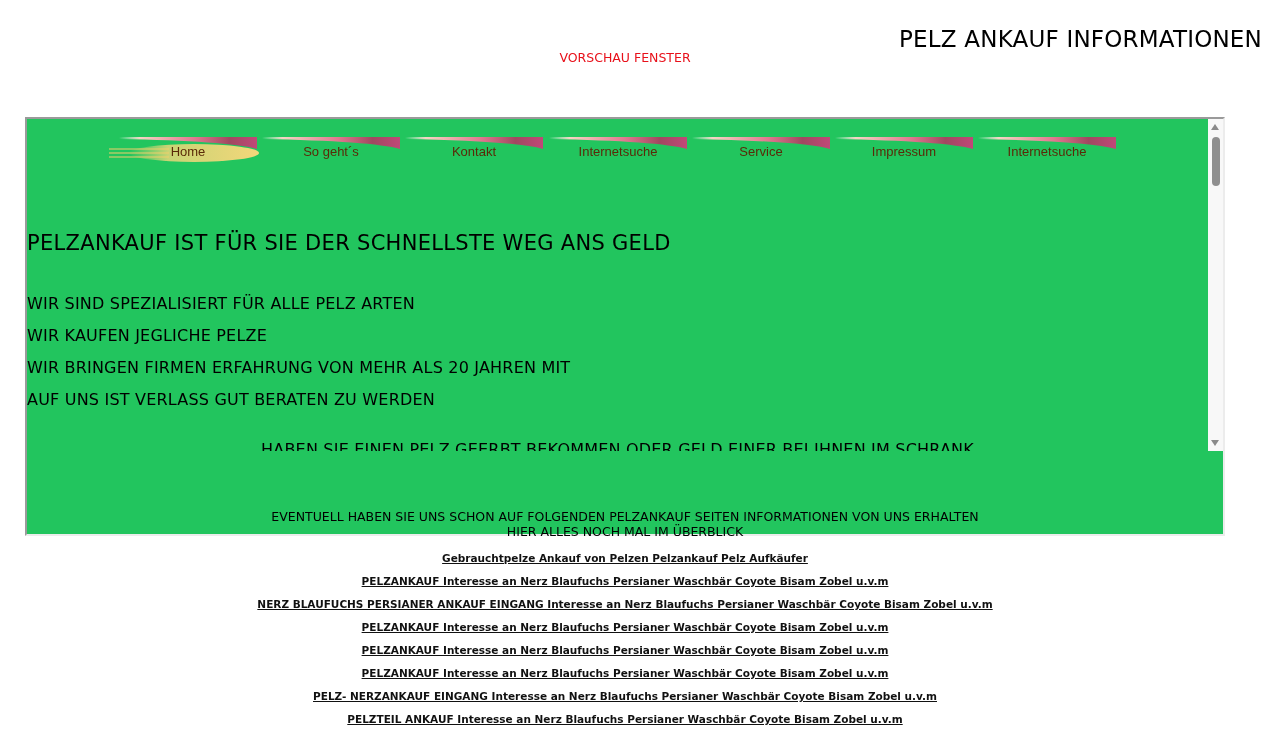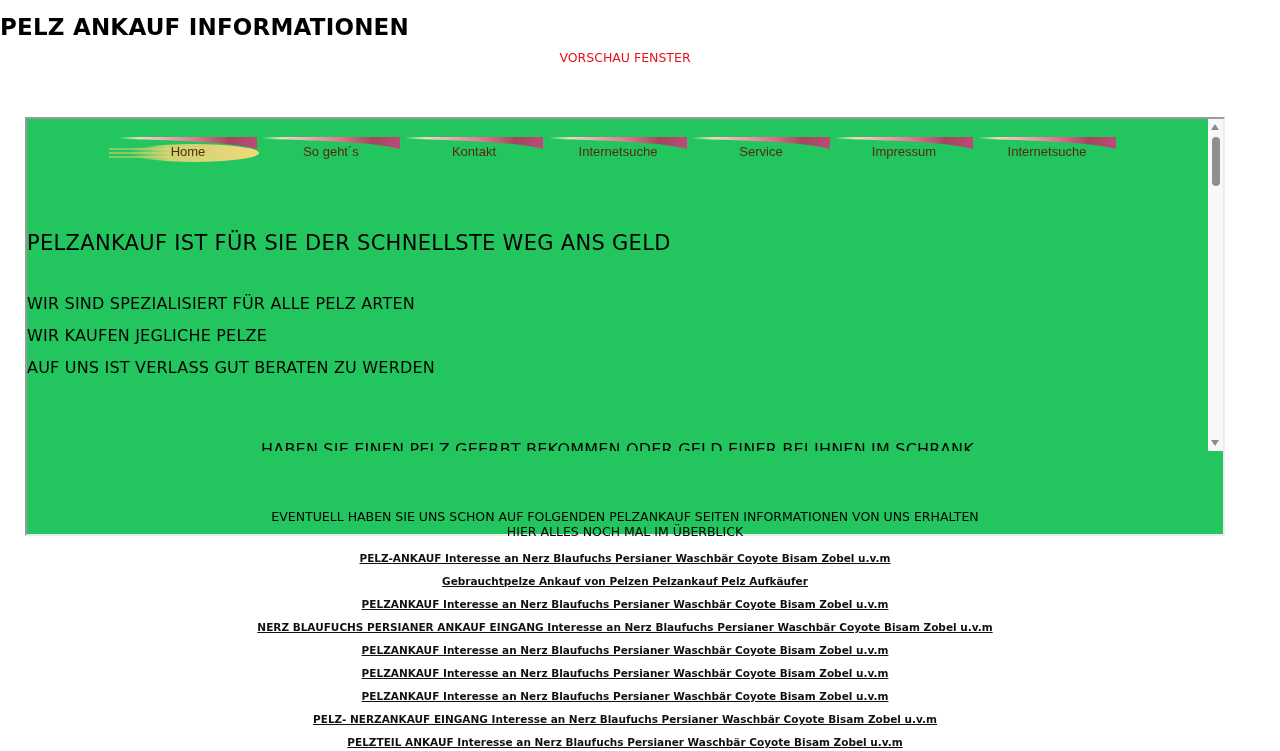--- a/index.html
+++ b/index.html
@@ -13,25 +13,25 @@
     body {
       font-family: "DejaVu Sans", sans-serif;
       color: #000;
       position: relative;
     }
     .page-title {
       position: absolute;
       top: 12px;
       left: 0;
       width: 1250px;
-      text-align: left;
+      text-align: right;
       font-size: 23px;
-      font-weight: bold;
+      font-weight: normal;
       letter-spacing: 0.2px;
-      margin: 0;
+      margin: 12px;
       line-height: 30px;
     }
     .preview-label {
       position: absolute;
       top: 49px;
       left: 0;
       width: 1250px;
       text-align: center;
       font-size: 12.5px;
       color: #e8101a;
@@ -265,40 +265,40 @@
         </svg>
         <span class="nav-label">Internetsuche</span>
       </div>
     </div>
 
     <div class="headline">PELZANKAUF IST FÜR SIE DER SCHNELLSTE WEG ANS GELD</div>
 
     <div class="lines">
       <div>WIR SIND SPEZIALISIERT FÜR ALLE PELZ ARTEN</div>
       <div>WIR KAUFEN JEGLICHE PELZE</div>
+      <div>WIR BRINGEN FIRMEN ERFAHRUNG VON MEHR ALS 20 JAHREN MIT</div>
       <div>AUF UNS IST VERLASS GUT BERATEN ZU WERDEN</div>
     </div>
 
     <div class="cut-line">HABEN SIE EINEN PELZ GEERBT BEKOMMEN ODER GELD EINER BEI IHNEN IM SCHRANK</div>
   </div>
 
   <div class="scrollbar">
     <div class="scroll-up"></div>
     <div class="scroll-thumb"></div>
     <div class="scroll-down"></div>
   </div>
 </div>
 
 <div class="overview">
   <div class="overview-heading">
     <div>EVENTUELL HABEN SIE UNS SCHON AUF FOLGENDEN PELZANKAUF SEITEN INFORMATIONEN VON UNS ERHALTEN</div>
     <div>HIER ALLES NOCH MAL IM ÜBERBLICK</div>
   </div>
   <div class="overview-links">
-    <a>PELZ-ANKAUF Interesse an Nerz Blaufuchs Persianer Waschbär Coyote Bisam Zobel u.v.m</a>
     <a>Gebrauchtpelze Ankauf von Pelzen Pelzankauf Pelz Aufkäufer</a>
     <a>PELZANKAUF Interesse an Nerz Blaufuchs Persianer Waschbär Coyote Bisam Zobel u.v.m</a>
     <a>NERZ BLAUFUCHS PERSIANER ANKAUF EINGANG Interesse an Nerz Blaufuchs Persianer Waschbär Coyote Bisam Zobel u.v.m</a>
     <a>PELZANKAUF Interesse an Nerz Blaufuchs Persianer Waschbär Coyote Bisam Zobel u.v.m</a>
     <a>PELZANKAUF Interesse an Nerz Blaufuchs Persianer Waschbär Coyote Bisam Zobel u.v.m</a>
     <a>PELZANKAUF Interesse an Nerz Blaufuchs Persianer Waschbär Coyote Bisam Zobel u.v.m</a>
     <a>PELZ- NERZANKAUF EINGANG Interesse an Nerz Blaufuchs Persianer Waschbär Coyote Bisam Zobel u.v.m</a>
     <a>PELZTEIL ANKAUF Interesse an Nerz Blaufuchs Persianer Waschbär Coyote Bisam Zobel u.v.m</a>
   </div>
 </div>

